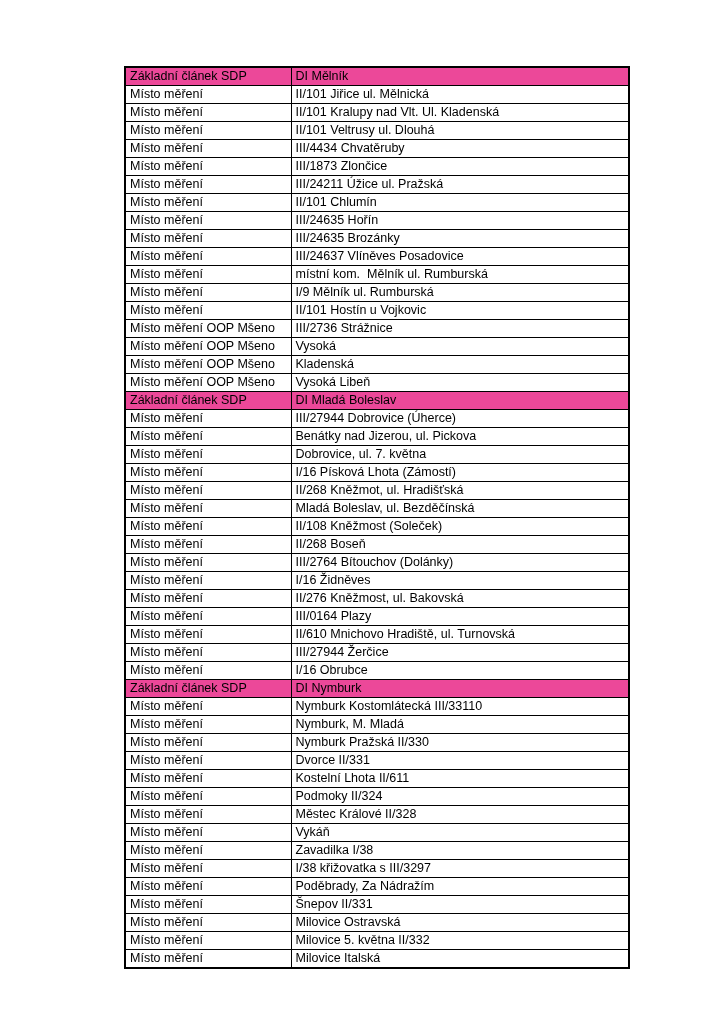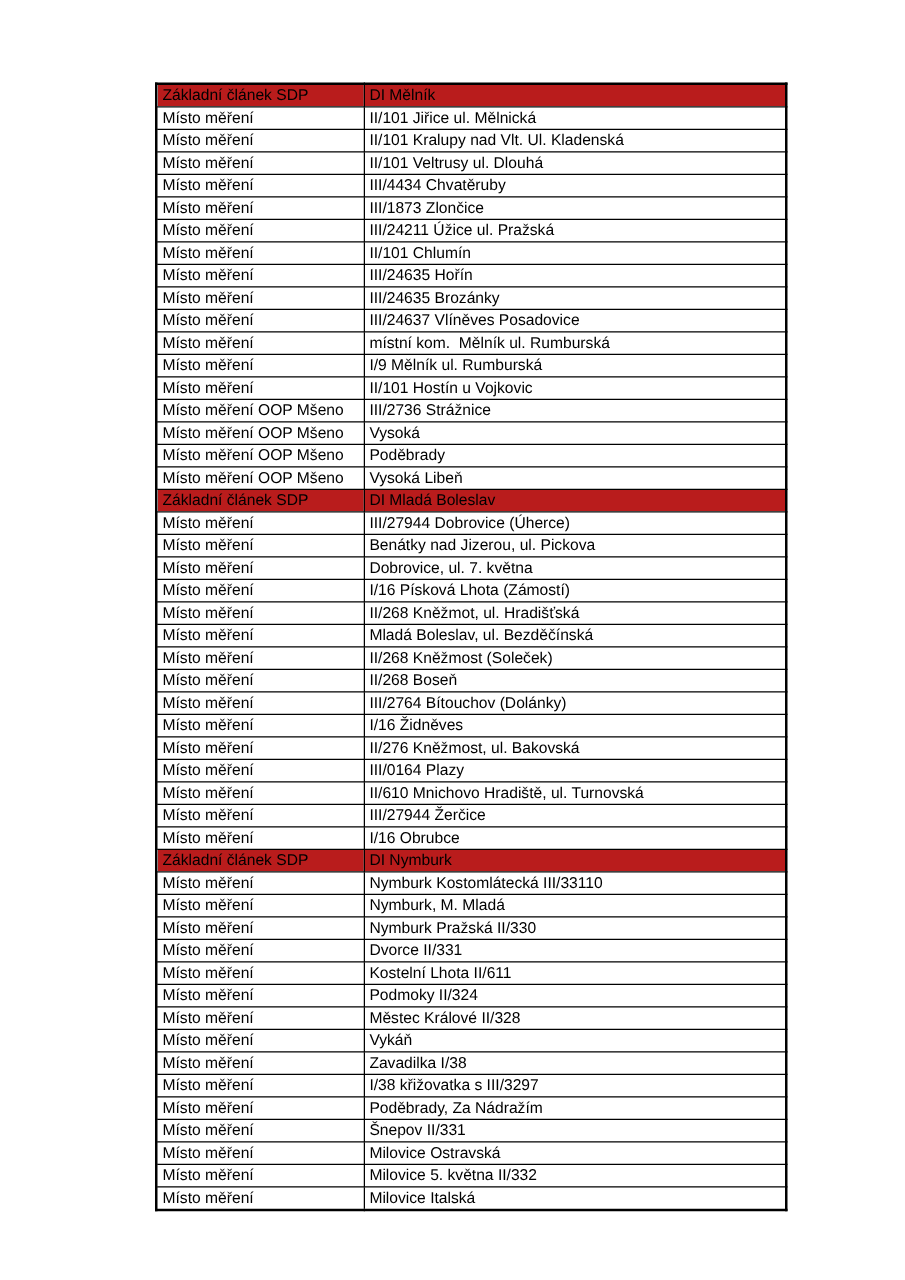--- a/index.html
+++ b/index.html
@@ -32,21 +32,21 @@
     font-size: 12.5px;
     line-height: 15px;
     color: #000000;
     height: 17.1px;
     padding: 1px 2px 1px 4px;
     vertical-align: middle;
     white-space: pre;
     overflow: hidden;
   }
   tr.section td {
-    background: #b91c1c;
+    background: #ec4899;
   }
 </style>
 </head>
 <body>
 
 <div class="page">
   <table class="doc-table">
     <colgroup>
       <col class="c-label">
       <col class="c-value">
@@ -111,21 +111,21 @@
         <tr>
           <td>Místo měření OOP Mšeno</td>
           <td>III/2736 Strážnice</td>
         </tr>
         <tr>
           <td>Místo měření OOP Mšeno</td>
           <td>Vysoká</td>
         </tr>
         <tr>
           <td>Místo měření OOP Mšeno</td>
-          <td>Poděbrady</td>
+          <td>Kladenská</td>
         </tr>
         <tr>
           <td>Místo měření OOP Mšeno</td>
           <td>Vysoká Libeň</td>
         </tr>
         <tr class="section">
           <td>Základní článek SDP</td>
           <td>DI Mladá Boleslav</td>
         </tr>
         <tr>
@@ -147,21 +147,21 @@
         <tr>
           <td>Místo měření</td>
           <td>II/268 Kněžmot, ul. Hradišťská</td>
         </tr>
         <tr>
           <td>Místo měření</td>
           <td>Mladá Boleslav, ul. Bezděčínská</td>
         </tr>
         <tr>
           <td>Místo měření</td>
-          <td>II/268 Kněžmost (Soleček)</td>
+          <td>II/108 Kněžmost (Soleček)</td>
         </tr>
         <tr>
           <td>Místo měření</td>
           <td>II/268 Boseň</td>
         </tr>
         <tr>
           <td>Místo měření</td>
           <td>III/2764 Bítouchov (Dolánky)</td>
         </tr>
         <tr>

